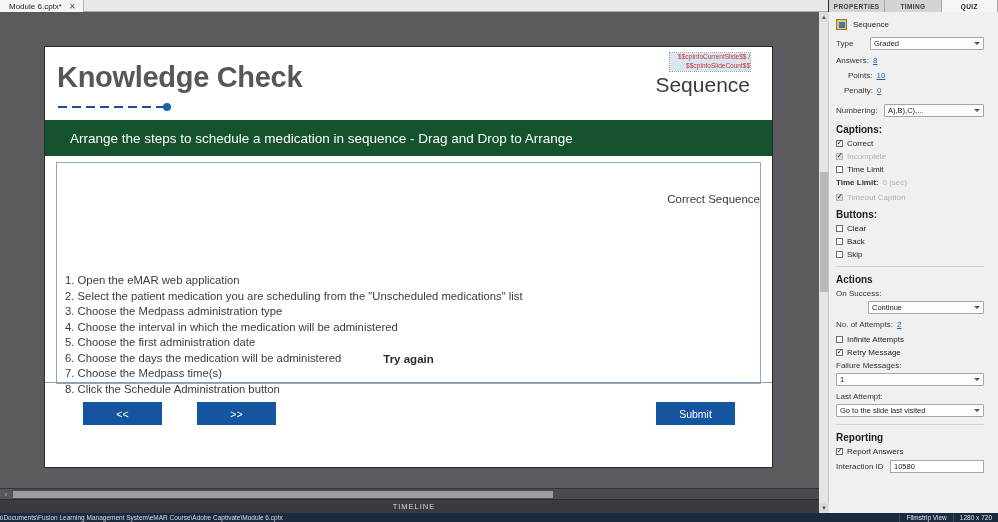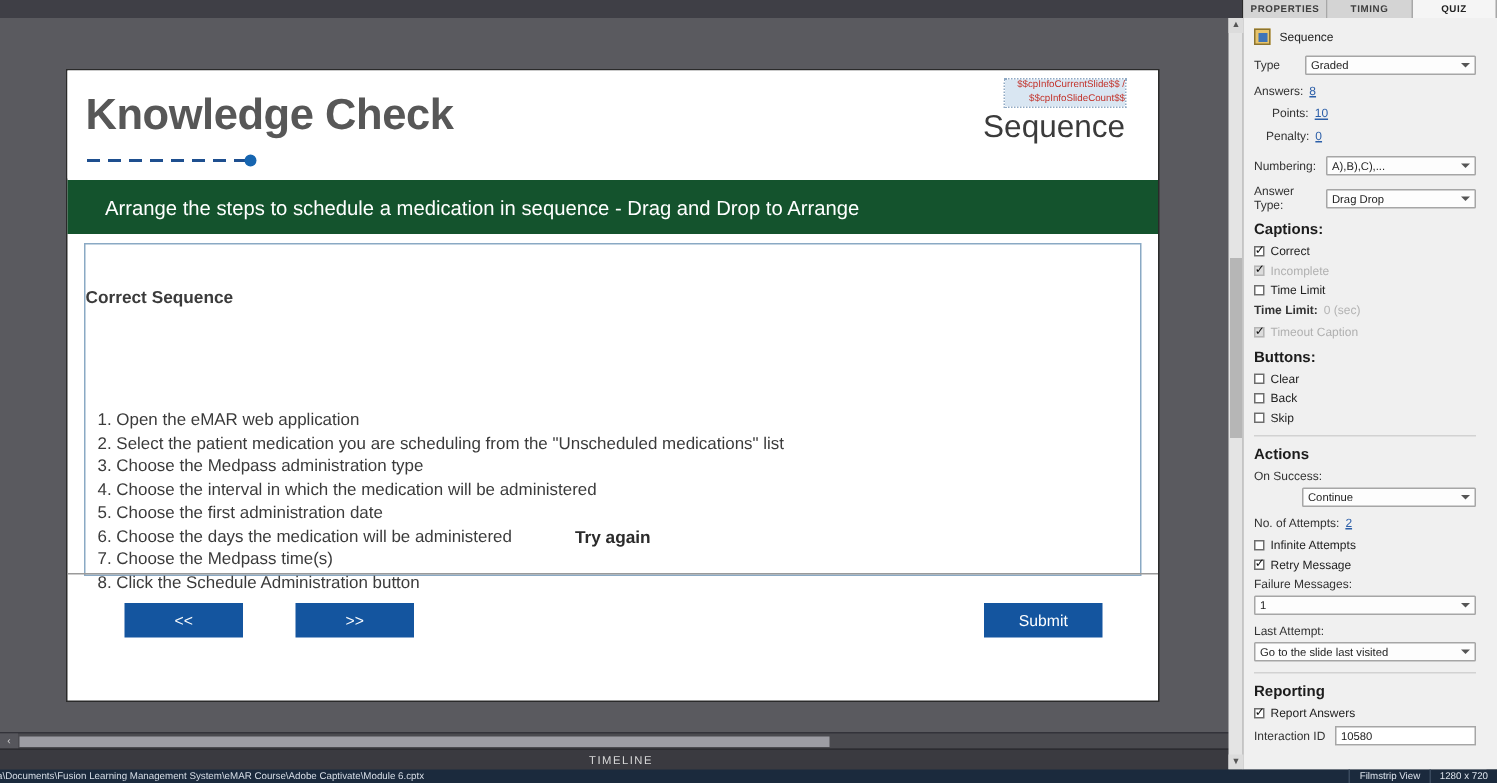--- a/index.html
+++ b/index.html
@@ -68,21 +68,21 @@
     display:flex; align-items:center;
   }
   .qbar span { padding-left:25px; font-size:13.5px; }
 
   .answer-area {
     position:absolute; left:11px; top:115px; width:705px; height:222px;
     background:#fff; border:1px solid #8aa9c4;
   }
   .correct-seq {
     position:absolute; left:0; right:0; top:30px;
-    text-align:left; font-size:11.5px; color:#3b3b3b;font-weight:bold;
+    text-align:right; font-size:11.5px; color:#3b3b3b;
   }
   .steplist {
     position:absolute; left:0; top:62px; width:100%;
     padding-left:8px;
     margin-top:48px;
   }
   .steplist li {
     list-style:none; font-size:11.3px; color:#3b3b3b;
     line-height:15.5px; white-space:nowrap;
   }
@@ -217,20 +217,26 @@
   .sitem {
     display:flex; align-items:center; padding:0 6px;
     font-size:6.5px; color:#dce3ec; border-left:1px solid #3a4a5e;
   }
 </style>
 </head>
 <body>
 
 <div id="app">
 
+  <div class="tabstrip">
+    <div class="doctab">
+      <span>Module 6.cptx*</span>
+      <span class="closex">✕</span>
+    </div>
+  </div>
 
   <div class="stage">
     <div class="slide">
 
       <div class="slide-header">
         <div class="kc-title">Knowledge Check</div>
         <div class="dashline"></div>
         <div class="dashdot"></div>
         <div class="seq-title">Sequence</div>
         <div class="varbox">
@@ -317,26 +323,20 @@
         <div class="fval">0</div>
       </div>
 
       <div class="frow" style="margin-top:9px;">
         <div class="flabel w2">Numbering:</div>
         <div class="selwrap" style="flex:1;">
           <div class="selbox">A),B),C),...</div>
         </div>
       </div>
 
-      <div class="frow">
-        <div class="flabel w2">Answer Type:</div>
-        <div class="selwrap" style="flex:1;">
-          <div class="selbox">Drag Drop</div>
-        </div>
-      </div>
 
       <div class="sec-title">Captions:</div>
 
       <div class="chk">
         <div class="box on"></div>
         <span>Correct</span>
       </div>
       <div class="chk dis">
         <div class="box on dis"></div>
         <span>Incomplete</span>

